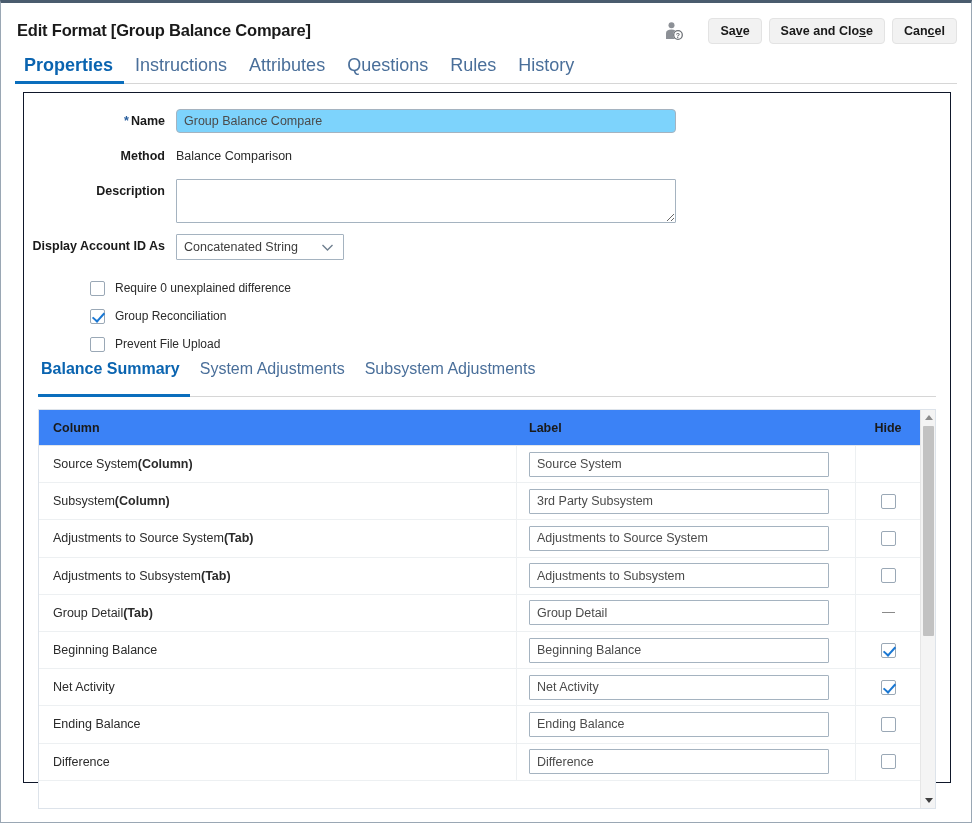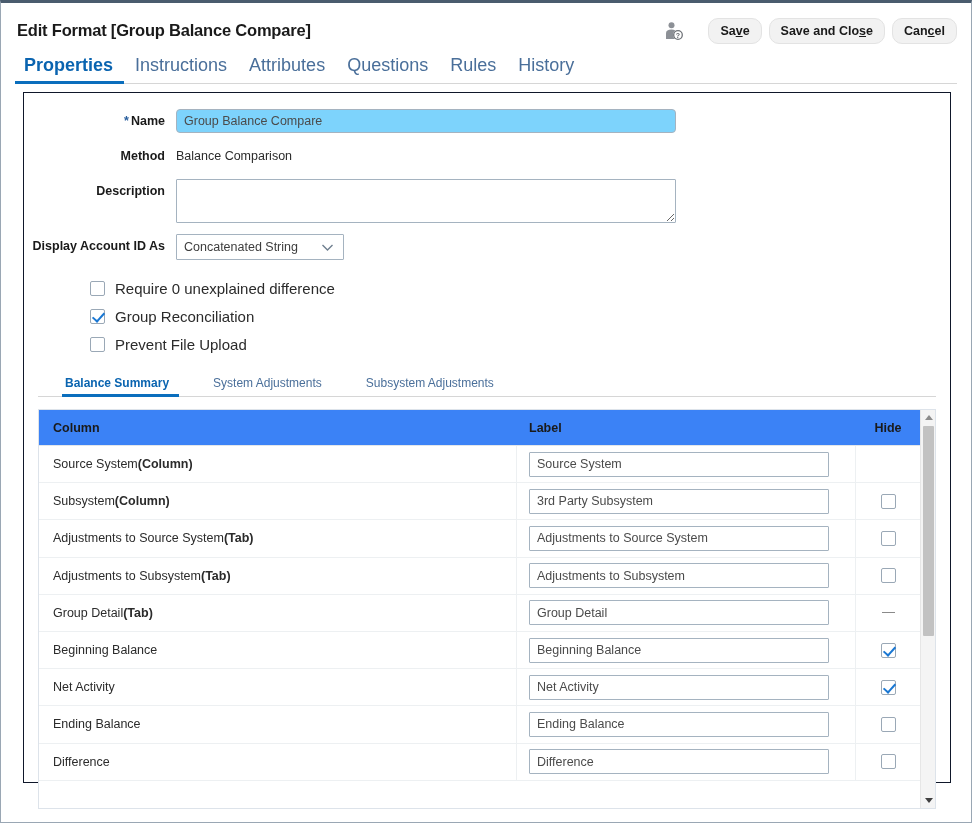--- a/index.html
+++ b/index.html
@@ -43,21 +43,21 @@
   .help-icon {
     width: 26px; height: 28px;
     margin-right: 14px;
     display: flex; align-items: center; justify-content: center;
     cursor: pointer;
   }
   .btn {
     height: 26px;
     background: #f2f2f2;
     border: 1px solid #e3e3e3;
-    border-radius: 10px;
+    border-radius: 4px;
     font-family: "Liberation Sans", sans-serif;
     font-size: 12.5px;
     font-weight: bold;
     color: #1a1a1a;
     padding: 0 11px;
     margin-left: 7px;
     cursor: pointer;
     display: inline-flex;
     align-items: center;
     white-space: nowrap;
@@ -195,41 +195,40 @@
   .cbx.checked::after {
     content: "";
     position: absolute;
     left: 4px; top: 0px;
     width: 5px; height: 10px;
     border: solid #1977d3;
     border-width: 0 2.2px 2.2px 0;
     transform: rotate(42deg);
   }
   .cb-label {
-    font-size: 15px;
+    font-size: 12px;
     color: #2b2b2b;
     text-align: center;
   }
 
   
   .subtabs {
     margin: 14px 14px 0 14px;
     height: 25px;
     border-bottom: 1px solid #d6d6d6;
     display: flex;
     align-items: flex-end;
   }
   .subtab {
-    font-size: 12px;
+    font-size: 16px;
     color: #4a6f9a;
-    padding: 0 10px 6px 10px;
+    padding: 0 10px 18px 10px;
     cursor: pointer;
     white-space: nowrap;
     position: relative;
-    margin-left: 24px;
   }
   .subtab:first-child { padding-left: 3px; }
   .subtab.active { color: #0a64b0; font-weight: bold; }
   .subtab.active::after {
     content: "";
     position: absolute;
     left: 0; right: 0; bottom: -1px;
     height: 3px;
     background: #0a6ebd;
   }

